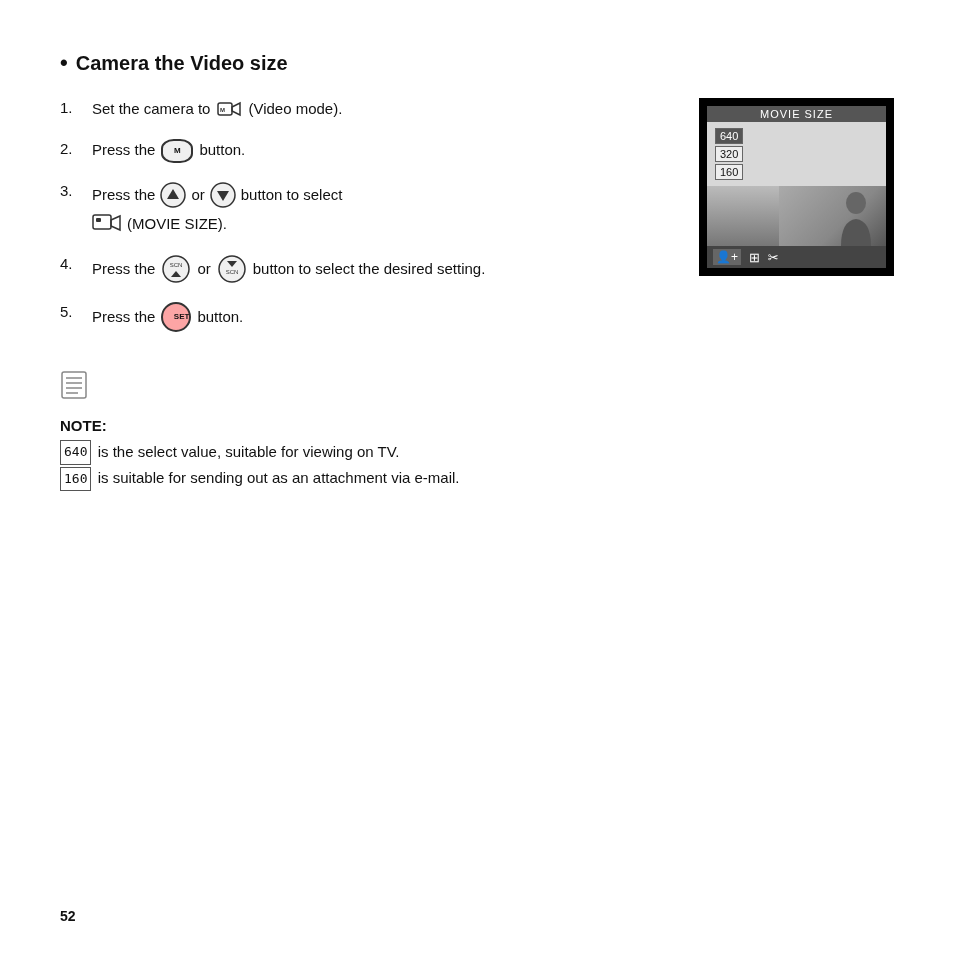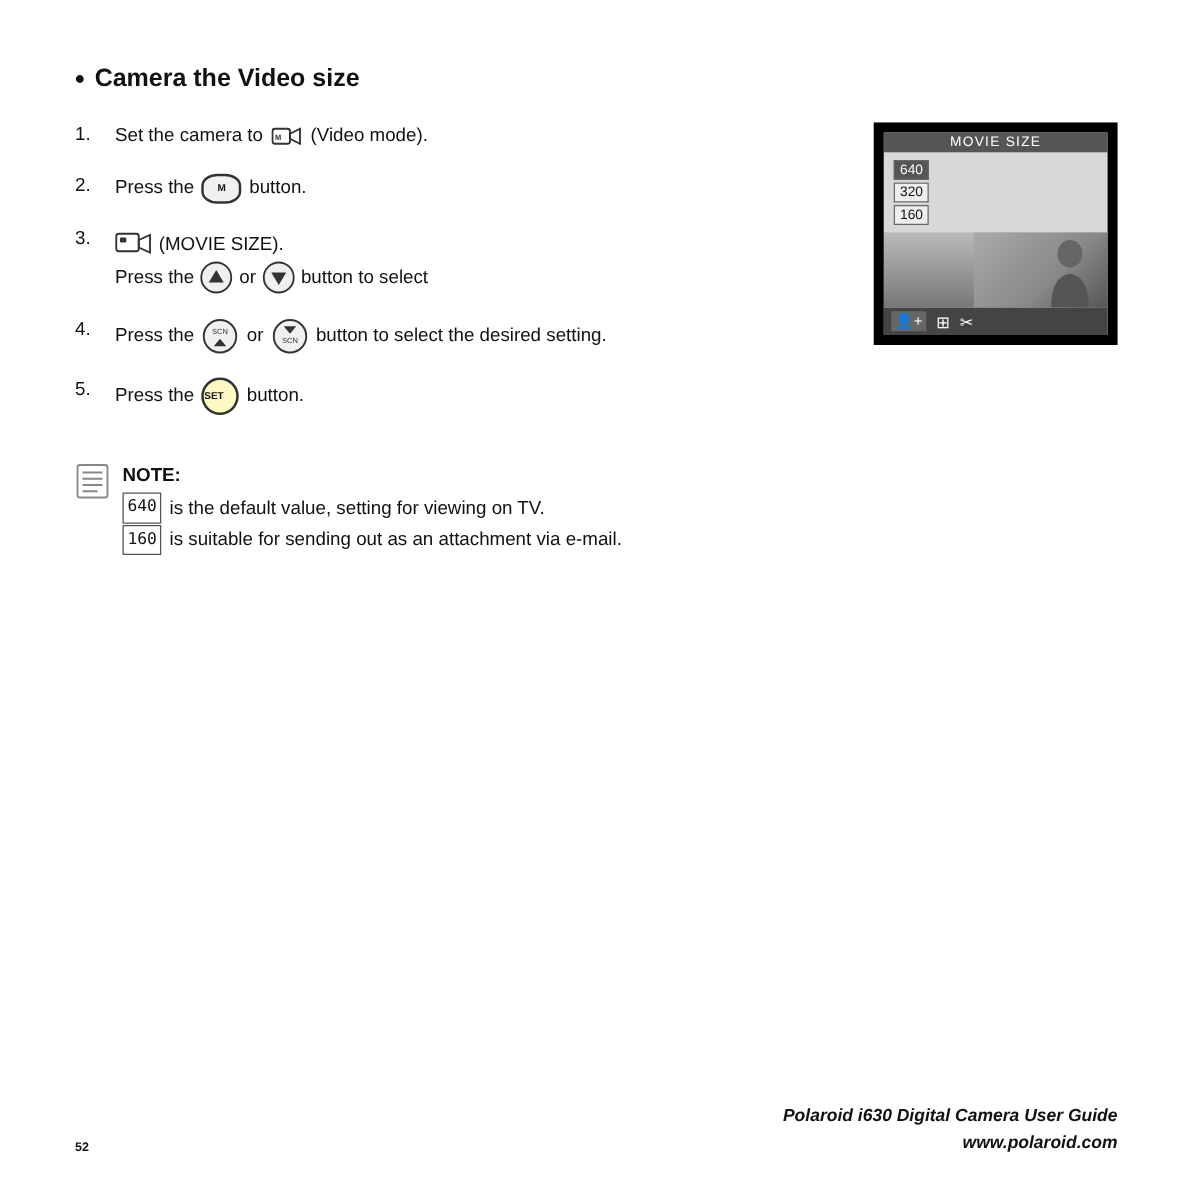--- a/index.html
+++ b/index.html
@@ -134,24 +134,24 @@
     }
 
     
     .btn-icon {
       display: inline-block;
       border: 2px solid #333;
       border-radius: 50%;
       width: 28px;
       height: 28px;
       line-height: 24px;
-      text-align: left;
+      text-align: right;
       font-size: 9px;
       font-weight: bold;
-      background: #fef9c3;
+      background: #fca5a5;
       vertical-align: middle;
       margin: 0 2px;
     }
     .btn-icon-oval {
       display: inline-block;
       border: 2px solid #333;
       border-radius: 40%;
       width: 32px;
       height: 24px;
       line-height: 20px;
@@ -191,21 +191,21 @@
     .footer {
       position: absolute;
       bottom: 30px;
       left: 60px;
       right: 60px;
       display: flex;
       align-items: flex-end;
       justify-content: space-between;
     }
     .footer-page-num {
-      font-size: 10px;
+      font-size: 14px;
       font-weight: bold;
     }
     .footer-brand {
       text-align: right;
       font-size: 14px;
       font-style: italic;
       font-weight: bold;
       line-height: 1.5;
     }
   </style>
@@ -243,44 +243,44 @@
           Press the
           
           <span class="btn-icon-oval">M</span>
           button.
         </span>
       </div>
 
       <div class="step">
         <span class="step-num">3.</span>
         <div style="font-size:15px; line-height:1.7;">
-          <div style="display:flex; align-items:center; gap:5px; margin-top:2px;">
-            
-            <svg width="30" height="24" viewBox="0 0 30 24" style="vertical-align:middle;">
-              <rect x="1" y="4" width="18" height="14" rx="2" fill="none" stroke="#333" stroke-width="1.5"></rect>
-              <polygon points="19,9 28,5 28,19 19,15" fill="none" stroke="#333" stroke-width="1.5"></polygon>
-              <rect x="4" y="7" width="5" height="4" rx="1" fill="#333"></rect>
-            </svg>
-            (MOVIE SIZE).
-          </div>
           <div style="display:flex; align-items:center; flex-wrap:wrap; gap:4px;">
             Press the
             
             <svg width="28" height="28" viewBox="0 0 28 28" style="vertical-align:middle;">
               <circle cx="14" cy="14" r="12" fill="#f0f0f0" stroke="#333" stroke-width="1.5"></circle>
               <polygon points="14,8 20,18 8,18" fill="#333"></polygon>
             </svg>
             or
             
             <svg width="28" height="28" viewBox="0 0 28 28" style="vertical-align:middle;">
               <circle cx="14" cy="14" r="12" fill="#f0f0f0" stroke="#333" stroke-width="1.5"></circle>
               <polygon points="14,20 20,10 8,10" fill="#333"></polygon>
             </svg>
             button to select
           </div>
+          <div style="display:flex; align-items:center; gap:5px; margin-top:2px;">
+            
+            <svg width="30" height="24" viewBox="0 0 30 24" style="vertical-align:middle;">
+              <rect x="1" y="4" width="18" height="14" rx="2" fill="none" stroke="#333" stroke-width="1.5"></rect>
+              <polygon points="19,9 28,5 28,19 19,15" fill="none" stroke="#333" stroke-width="1.5"></polygon>
+              <rect x="4" y="7" width="5" height="4" rx="1" fill="#333"></rect>
+            </svg>
+            (MOVIE SIZE).
+          </div>
         </div>
       </div>
 
       <div class="step">
         <span class="step-num">4.</span>
         <span class="step-content">
           Press the
           
           <svg width="30" height="30" viewBox="0 0 30 30" style="vertical-align:middle; margin:0 2px;">
             <circle cx="15" cy="15" r="13" fill="#f0f0f0" stroke="#333" stroke-width="1.5"></circle>
@@ -327,48 +327,44 @@
         </div>
         <div class="movie-size-icons">
           <span class="ms-icon-active">👤+</span>
           <span class="ms-icon">⊞</span>
           <span class="ms-icon">✂</span>
         </div>
       </div>
     </div>
   </div>
 
-  <div class="note-section" style="margin-top:18px;">
+  <div class="note-section" style="margin-top:18px;flex-direction:column;">
 
     <div style="min-width:28px; margin-top:2px;">
       <svg width="28" height="30" viewBox="0 0 28 30">
         <rect x="2" y="2" width="24" height="26" rx="2" fill="none" stroke="#888" stroke-width="1.5"></rect>
         <line x1="6" y1="8" x2="22" y2="8" stroke="#888" stroke-width="1.5"></line>
         <line x1="6" y1="13" x2="22" y2="13" stroke="#888" stroke-width="1.5"></line>
         <line x1="6" y1="18" x2="22" y2="18" stroke="#888" stroke-width="1.5"></line>
         <line x1="6" y1="23" x2="18" y2="23" stroke="#888" stroke-width="1.5"></line>
       </svg>
     </div>
 
     <div class="note-content">
       <div>
         <span class="note-label">NOTE:</span>
       </div>
       <div>
         <span class="code-val">640</span>
-        <span>is the default value, setting for viewing on TV.</span>
+        <span>is the select value, suitable for viewing on TV.</span>
       </div>
       <div>
         <span class="code-val">160</span>
         <span>is suitable for sending out as an attachment via e-mail.</span>
       </div>
     </div>
   </div>
 
   <div class="footer">
     <span class="footer-page-num">52</span>
-    <div class="footer-brand">
-      <div>Polaroid i630 Digital Camera User Guide</div>
-      <div>www.polaroid.com</div>
-    </div>
   </div>
 
 </div>
 
 </body></html>

